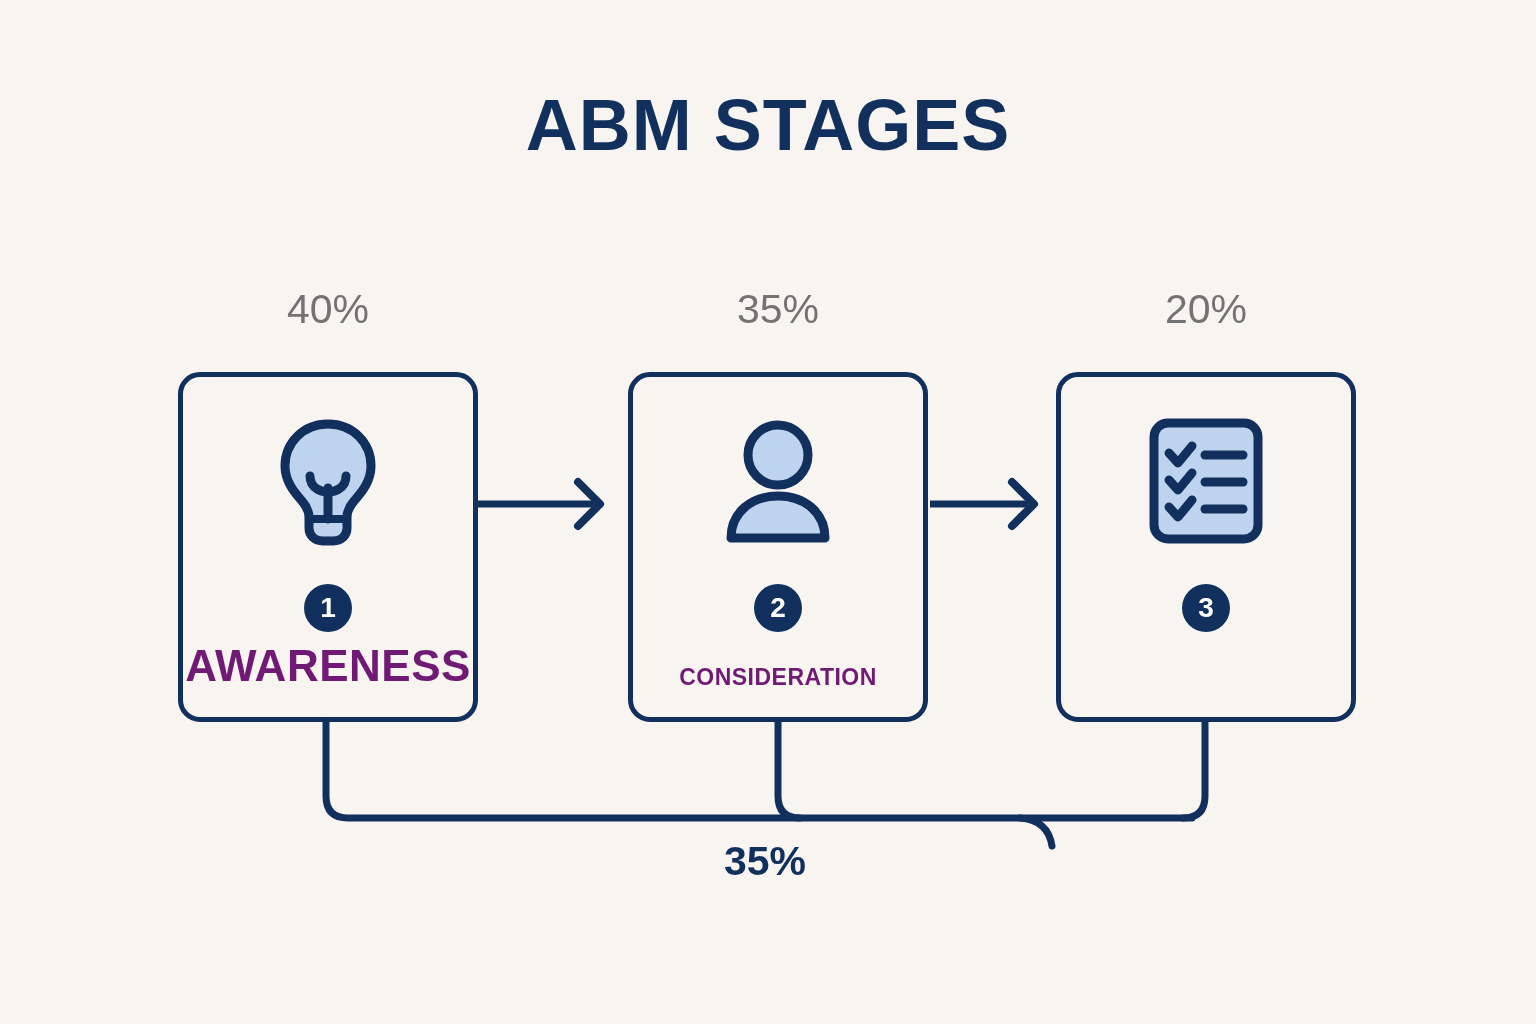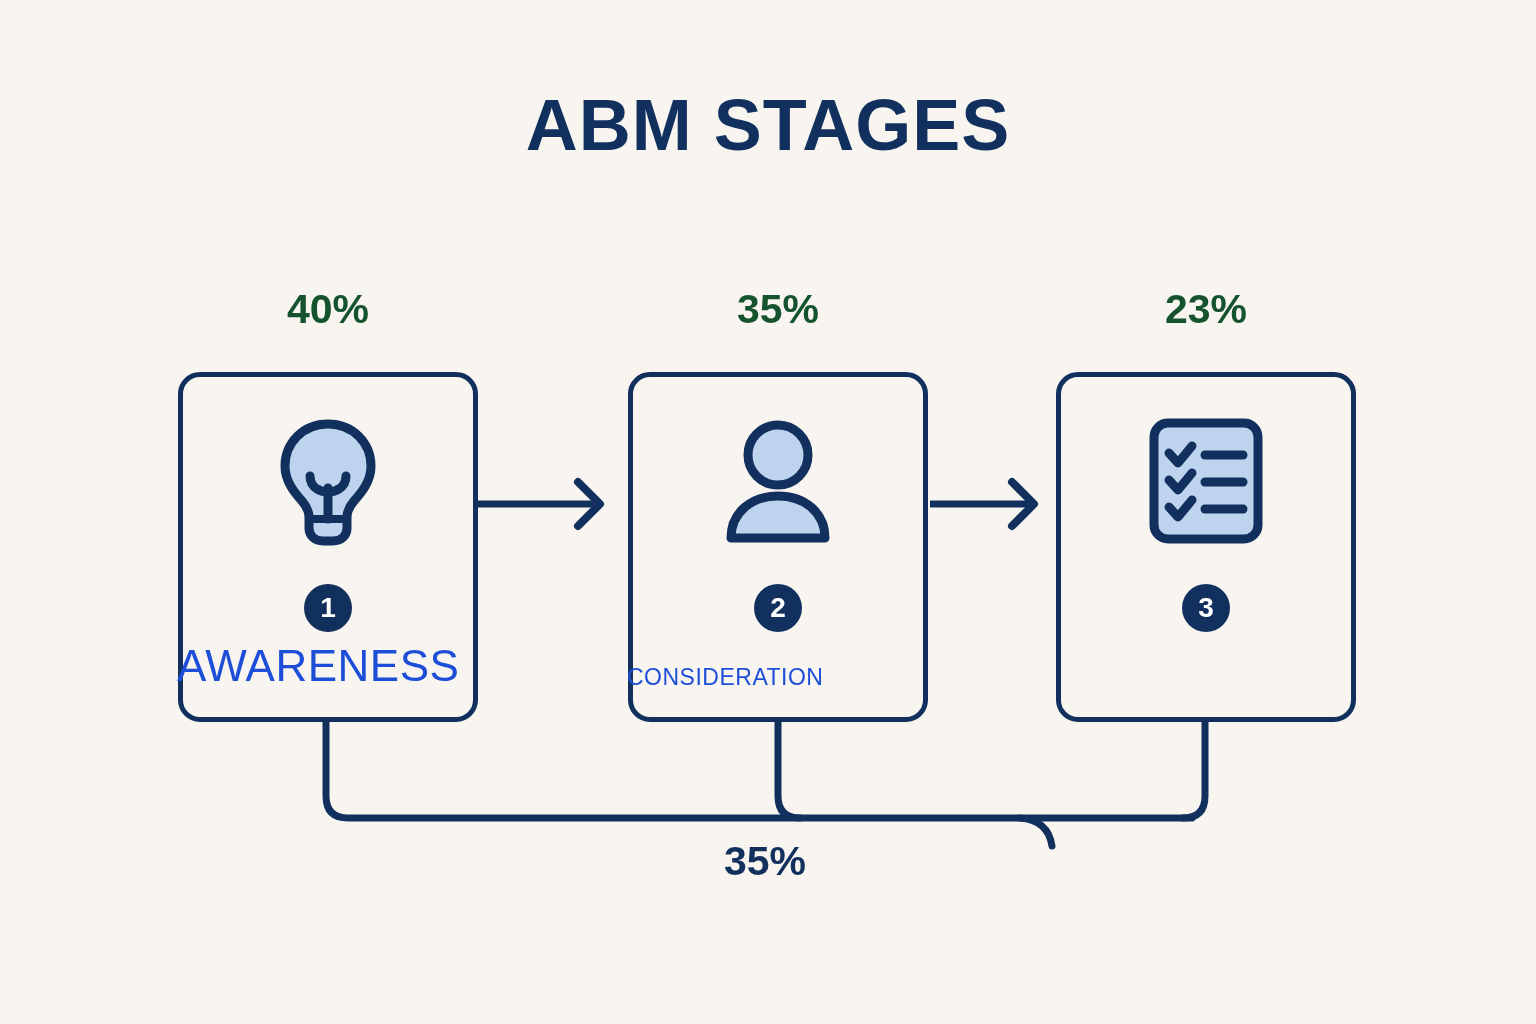--- a/index.html
+++ b/index.html
@@ -36,22 +36,22 @@
     white-space: nowrap;
   }
 
   
   .pct-top {
     position: absolute;
     top: 286px;
     width: 300px;
     text-align: center;
     font-size: 41px;
-    font-weight: 700;
-    color: #14532d;
+    font-weight: 400;
+    color: #737373;
     letter-spacing: 0px;
   }
   #pct-0 { left: 178px; }
   #pct-1 { left: 628px; }
   #pct-2 { left: 1056px; }
 
   
   .card {
     position: absolute;
     top: 372px;
@@ -91,23 +91,23 @@
     display: flex;
     align-items: center;
     justify-content: center;
     line-height: 1;
   }
   .stage-label {
     position: absolute;
     bottom: 26px;
     left: -6px;
     width: calc(100% + 12px);
-    text-align: left;
-    font-weight: 400;
-    color: #1d4ed8;
+    text-align: center;
+    font-weight: 700;
+    color: #701a75;
     letter-spacing: 0.5px;
     white-space: nowrap;
   }
   .label-lg { font-size: 44px; }
   .label-md { font-size: 23px; }
 
   
   .arrow {
     position: absolute;
     top: 472px;
@@ -143,21 +143,21 @@
 </style>
 </head>
 <body>
 
 <div id="canvas">
 
   <div id="title">ABM STAGES</div>
 
   <div class="pct-top" id="pct-0">40%</div>
   <div class="pct-top" id="pct-1">35%</div>
-  <div class="pct-top" id="pct-2">23%</div>
+  <div class="pct-top" id="pct-2">20%</div>
 
   <div class="card" id="card-0">
     <div class="icon-slot">
       <svg width="104" height="130" viewBox="0 0 104 130" aria-hidden="true">
         <path d="M52 8 C27 8 9 27 9 50 C9 65 18 76 26 85 C31 91 33 95 33 101 L33 112 C33 120 39 125 47 125 L57 125 C65 125 71 120 71 112 L71 101 C71 95 73 91 78 85 C86 76 95 65 95 50 C95 27 77 8 52 8 Z" fill="#bed4ee" stroke="#12305e" stroke-width="9" stroke-linejoin="round"></path>
         <line x1="34" y1="103" x2="70" y2="103" stroke="#12305e" stroke-width="8"></line>
         <path d="M34 60 C34 74 48 76 52 76 C56 76 70 74 70 60" fill="none" stroke="#12305e" stroke-width="9" stroke-linecap="round"></path>
         <line x1="52" y1="72" x2="52" y2="103" stroke="#12305e" stroke-width="9" stroke-linecap="round"></line>
       </svg>
     </div>

